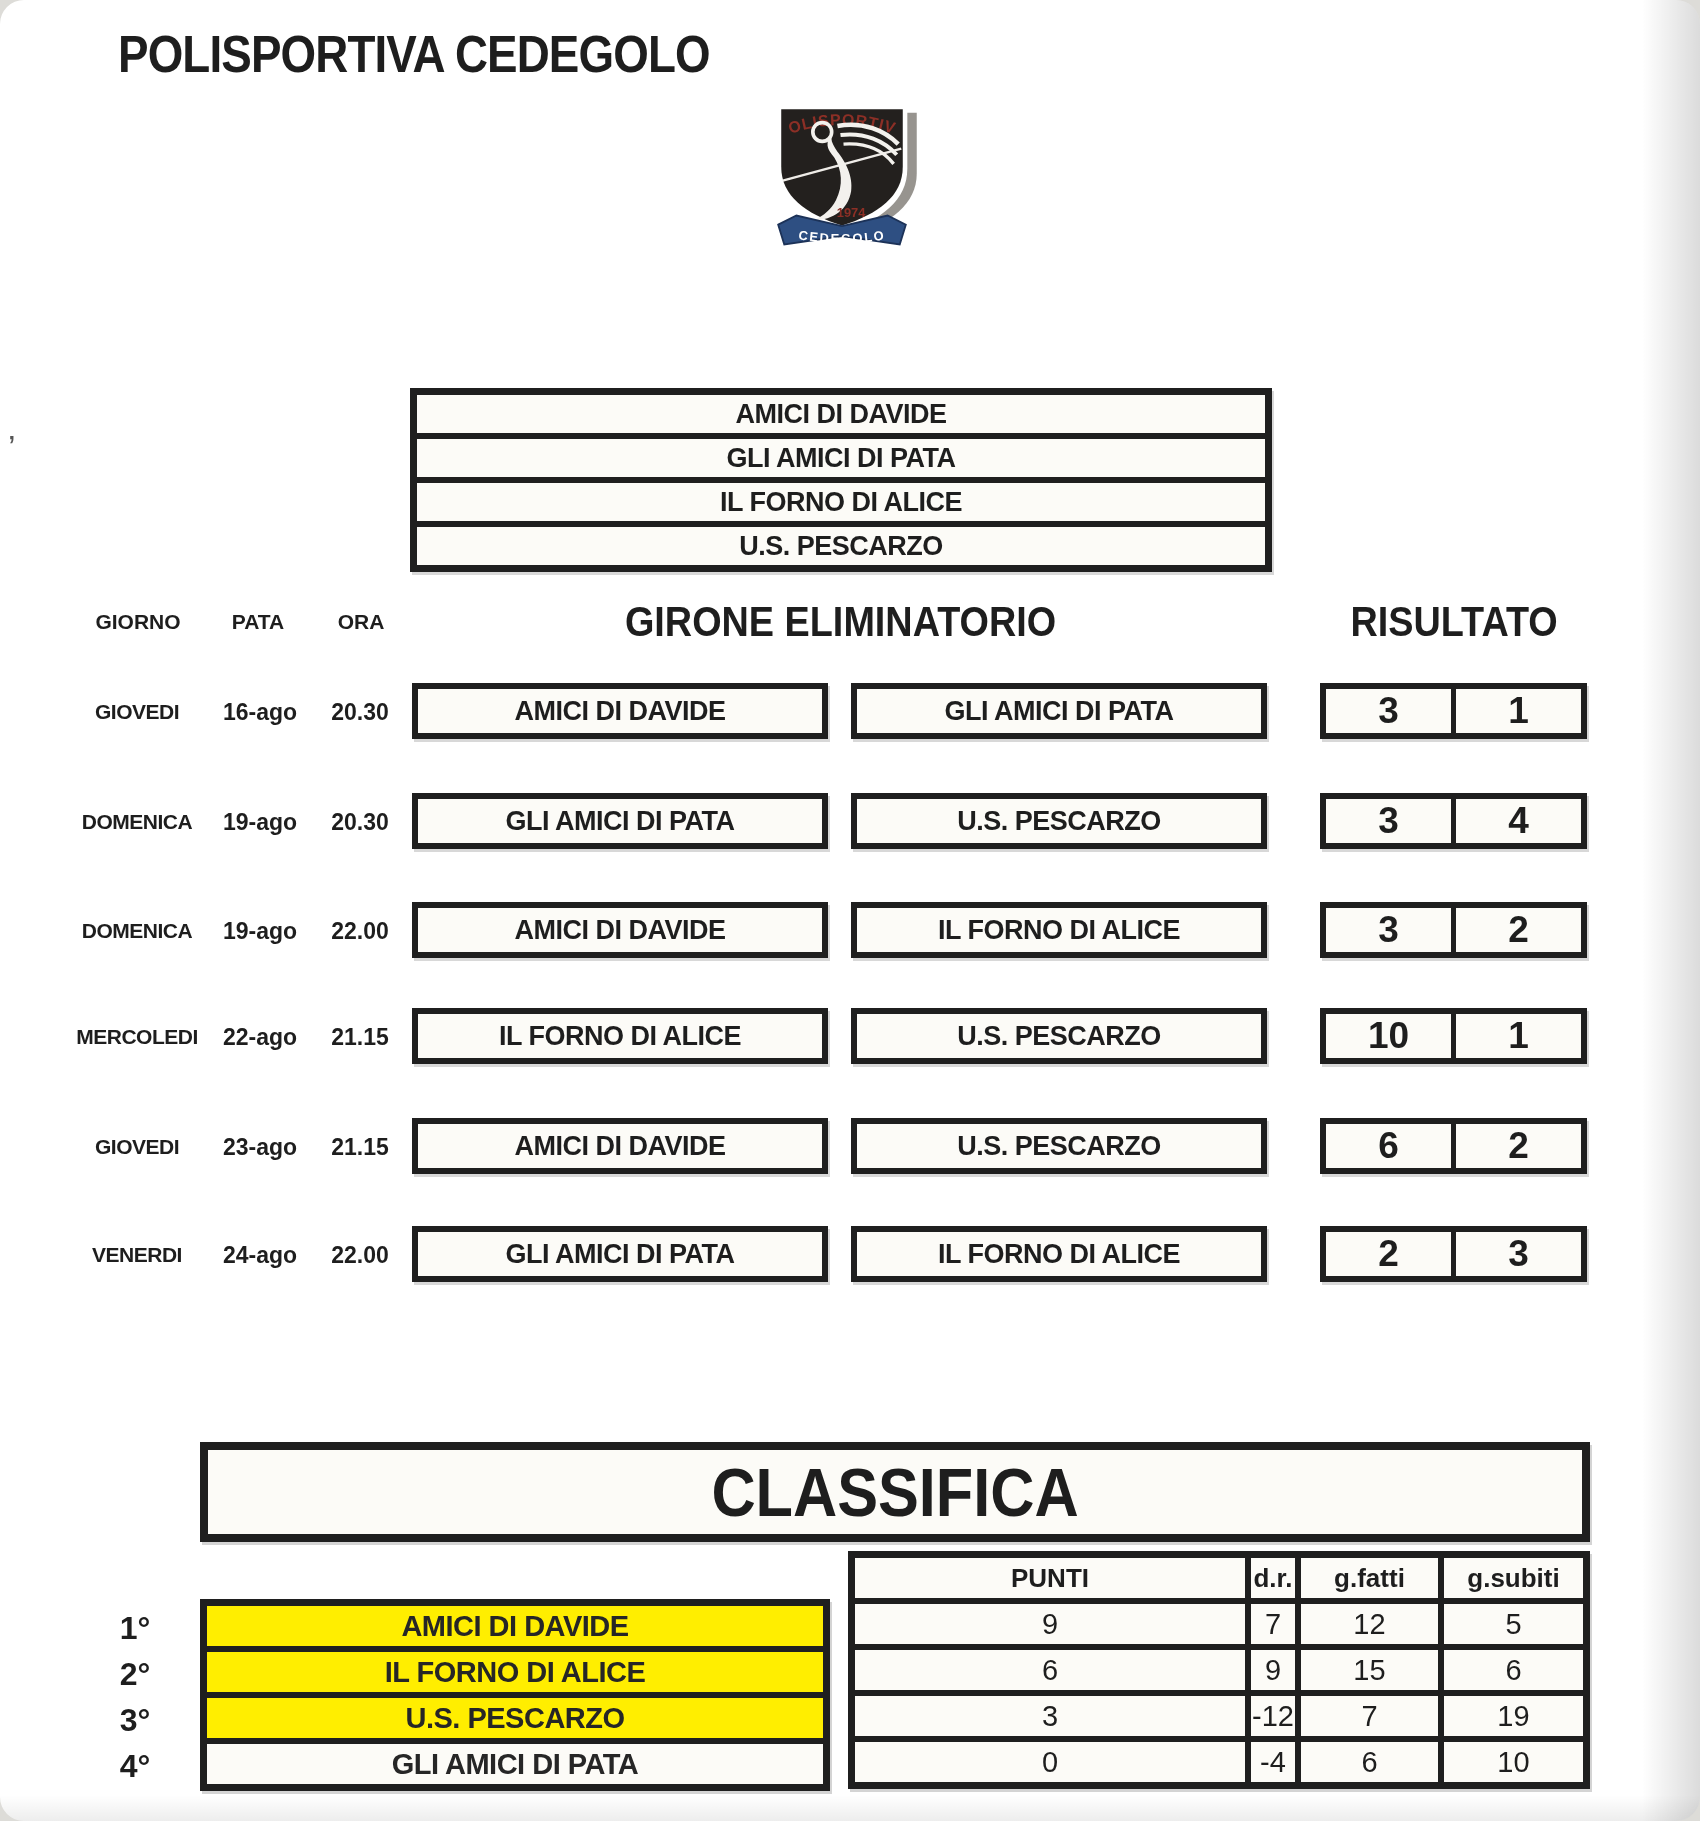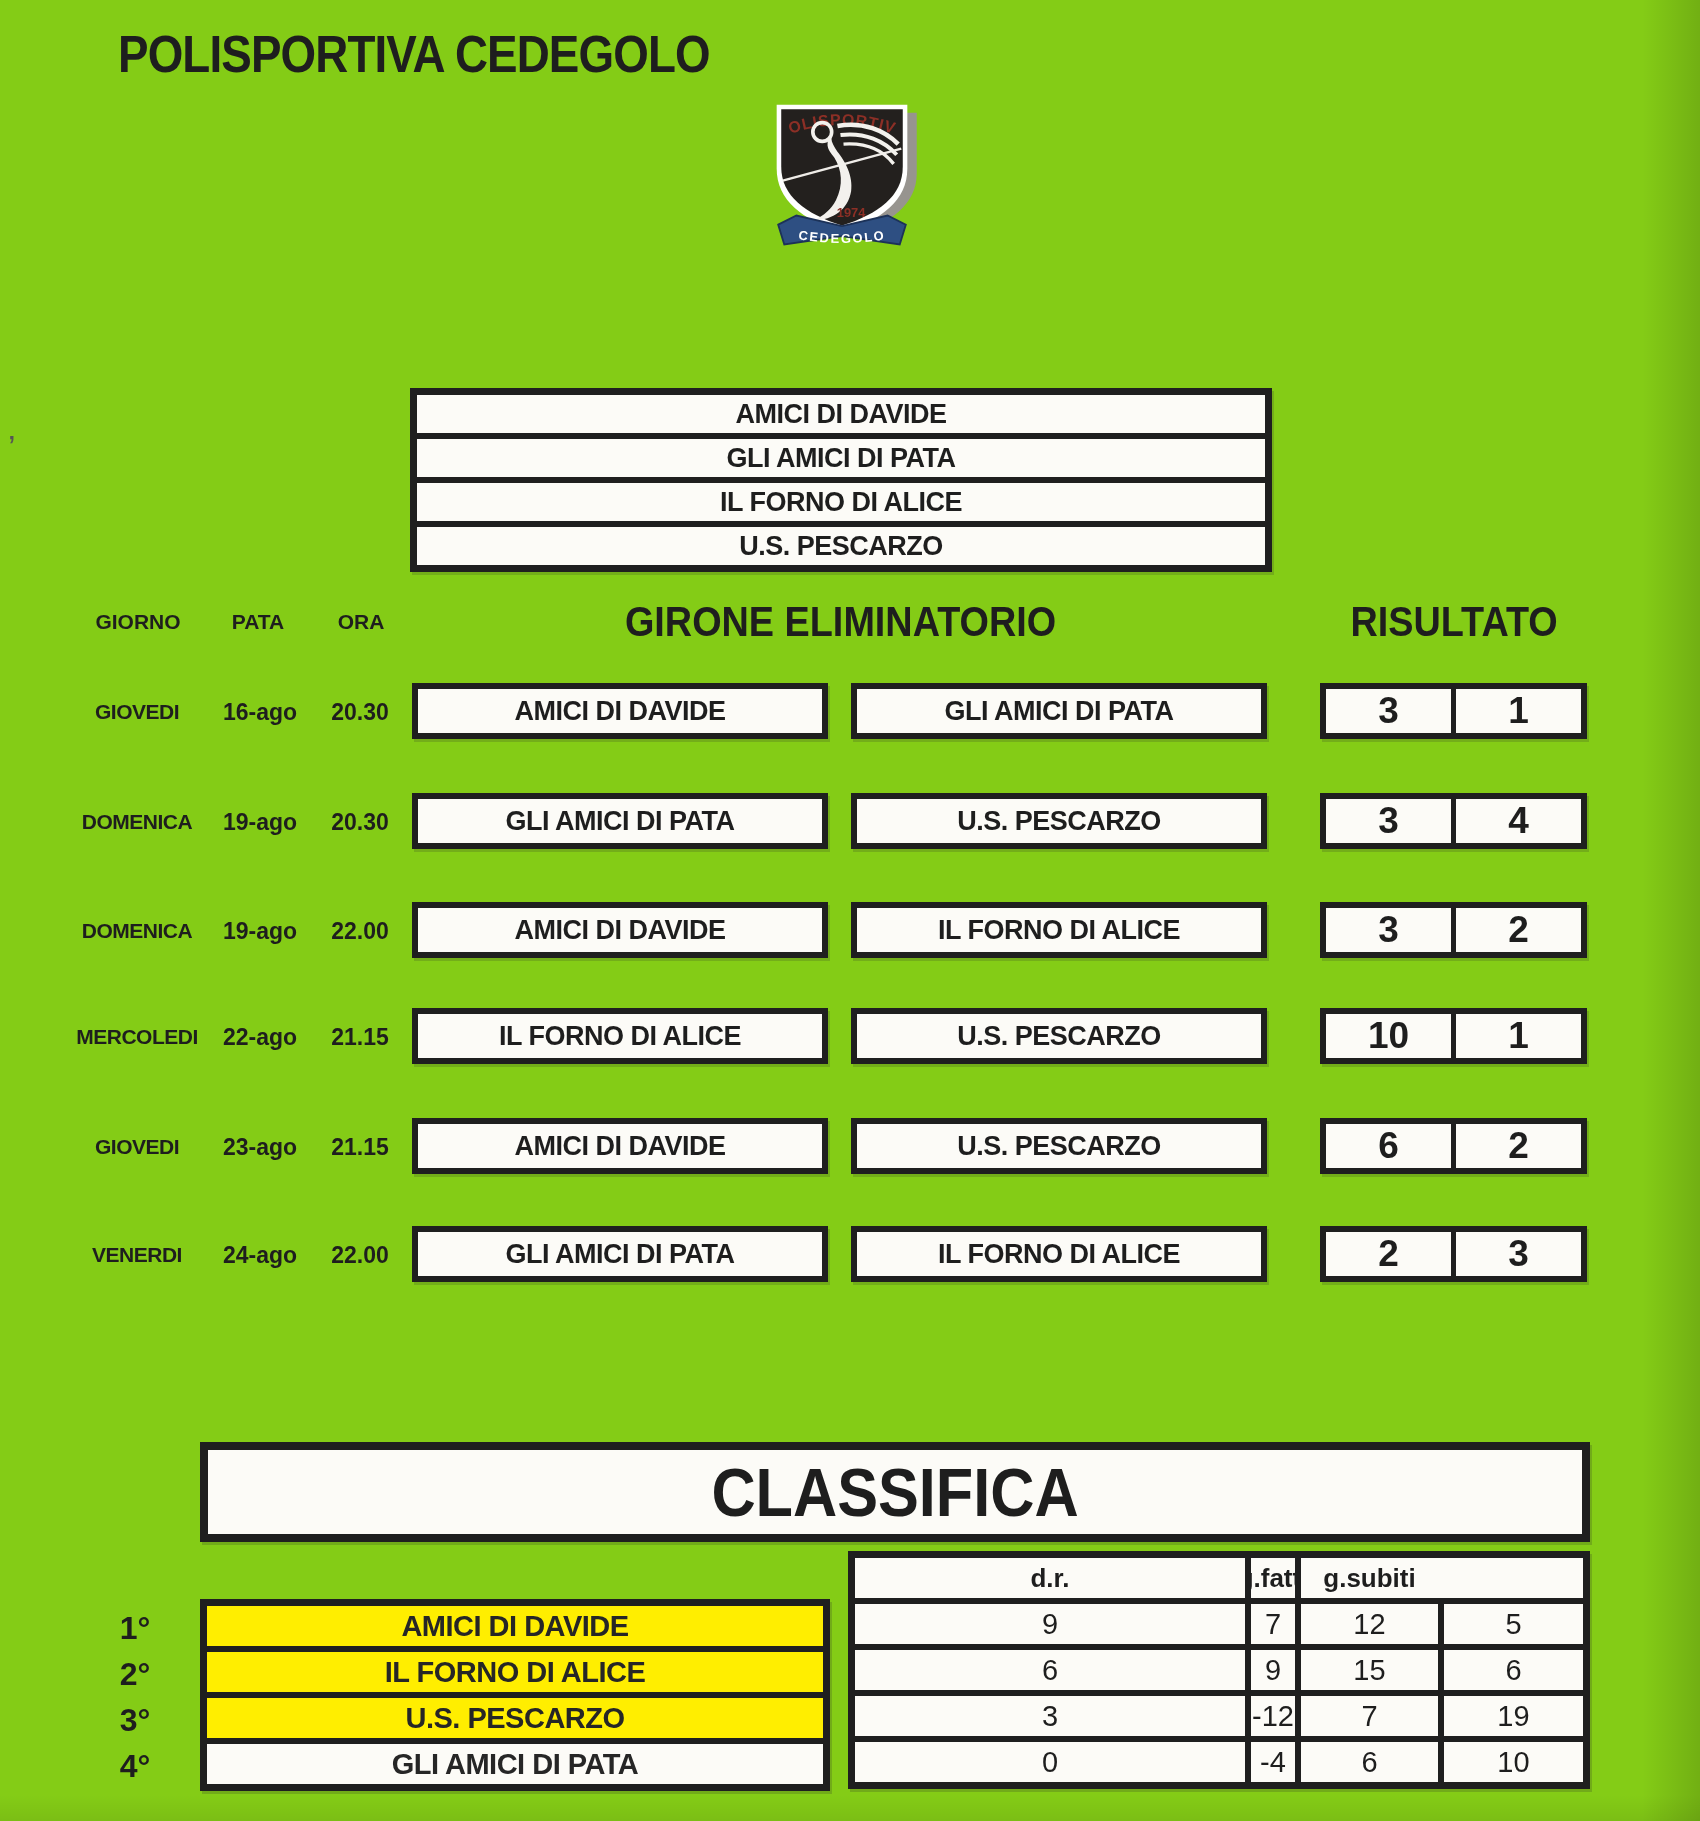--- a/index.html
+++ b/index.html
@@ -1,19 +1,20 @@
 <!DOCTYPE html>
 <html><head>
 <meta charset="utf-8">
 <style>
   html,body { margin:0; padding:0; background:#dddcd8; }
   .page {
     position:relative; width:1700px; height:1821px; overflow:hidden;
-    background:#84cc16; color:#1e1e1e;
+    background:#ffffff; color:#1e1e1e;
     font-family:"Liberation Sans", sans-serif;
+    border-radius:24px;
   }
   .page::after{ 
     content:""; position:absolute; top:0; right:0; width:58px; height:100%;
     background:linear-gradient(to right, rgba(0,0,0,0), rgba(0,0,0,0.14));
     pointer-events:none;
   }
   .page::before{ 
     content:""; position:absolute; left:0; bottom:0; width:100%; height:26px;
     background:linear-gradient(to bottom, rgba(0,0,0,0), rgba(0,0,0,0.07));
     pointer-events:none;
@@ -286,20 +287,21 @@
     <div class="st-team hl">
         <span>U.S. PESCARZO</span>
       </div>
     <div class="st-team">
         <span>GLI AMICI DI PATA</span>
       </div>
   </div>
 
   <div class="abs stats-table">
     <div class="st-row st-head">
+      <div class="st-cell">PUNTI</div>
       <div class="st-cell">d.r.</div>
       <div class="st-cell">g.fatti</div>
       <div class="st-cell">g.subiti</div>
     </div>
     <div class="st-row st-vals">
       <div class="st-cell">9</div>
       <div class="st-cell">7</div>
       <div class="st-cell">12</div>
       <div class="st-cell">5</div>
     </div>

